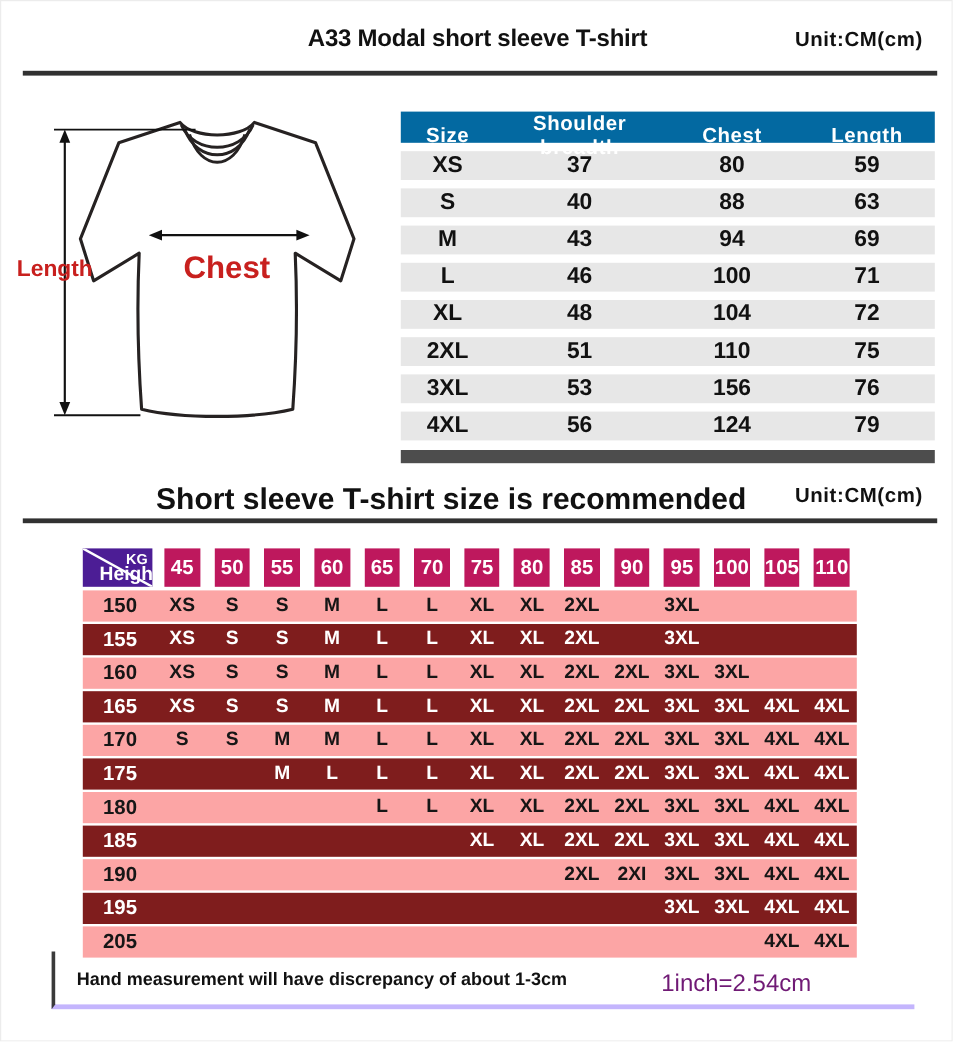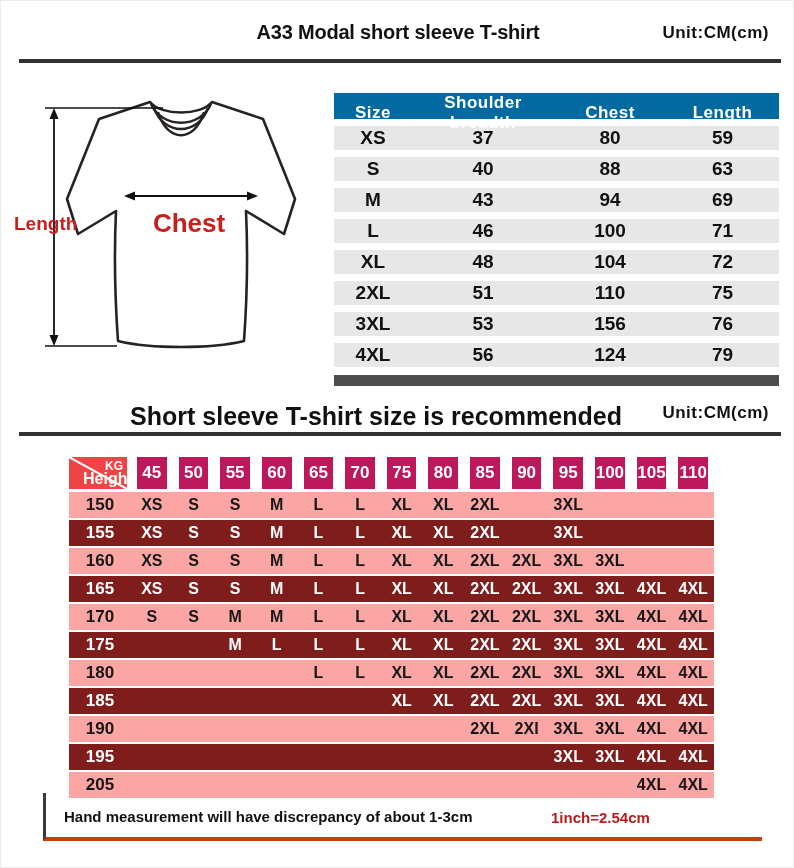--- a/index.html
+++ b/index.html
@@ -54,21 +54,21 @@
   .matrix { position:absolute; left:68px; top:456px; width:645px; }
   .m-header {
     display:grid; grid-template-columns:62px repeat(14,1fr);
     height:32px; margin-bottom:3px;
   }
   .m-hcell {
     background:#be185d; color:#fff; font-size:17px; font-weight:700;
     display:flex; align-items:center; justify-content:center;
     margin:0 6px;
   }
-  .m-corner { position:relative; background:#ef4444; margin:0 4px 0 0;text-decoration:underline; }
+  .m-corner { position:relative; background:#4c1d95; margin:0 4px 0 0;text-decoration:underline; }
   .m-corner svg { position:absolute; left:0; top:0; }
   .m-corner .kg {
     position:absolute; top:2px; right:4px;
     color:#fff; font-size:12px; font-weight:700;
   }
   .m-corner .hg {
     position:absolute; bottom:1px; left:2px;
     color:#fff; font-size:16px; font-weight:700;margin-left:12px;
   }
   .m-row {
@@ -76,29 +76,29 @@
     height:26px; margin-bottom:2px; align-items:center;
   }
   .m-row.light { background:#fca5a5; }
   .m-row.dark  { background:#7f1d1d; }
   .m-cell { text-align:center; font-size:16px; font-weight:700; color:#161616; }
   .m-row.dark .m-cell { color:#ffffff; }
   .m-height { font-size:17px; }
   
   .footer-bracket {
     position:absolute; left:42px; top:792px; width:719px; height:48px;
-    border-left:3px solid #3a3a3a; border-bottom:4px solid #c2410c;
+    border-left:3px solid #3a3a3a; border-bottom:4px solid #c4b5fd;
   }
   .footer-note {
     position:absolute; left:18px; top:15px;
     font-size:15px; font-weight:700; color:#111;
   }
   .footer-conv {
     position:absolute; left:505px; top:16px;
-    font-size:15px; font-weight:700; color:#b91c1c;
+    font-size:20px; font-weight:400; color:#701a75;
   }
 </style>
 </head>
 <body>
 
 <div class="page">
 
   <div class="title">A33 Modal short sleeve T-shirt</div>
   <div class="unit-top">Unit:CM(cm)</div>
   <div class="rule rule-1"></div>

